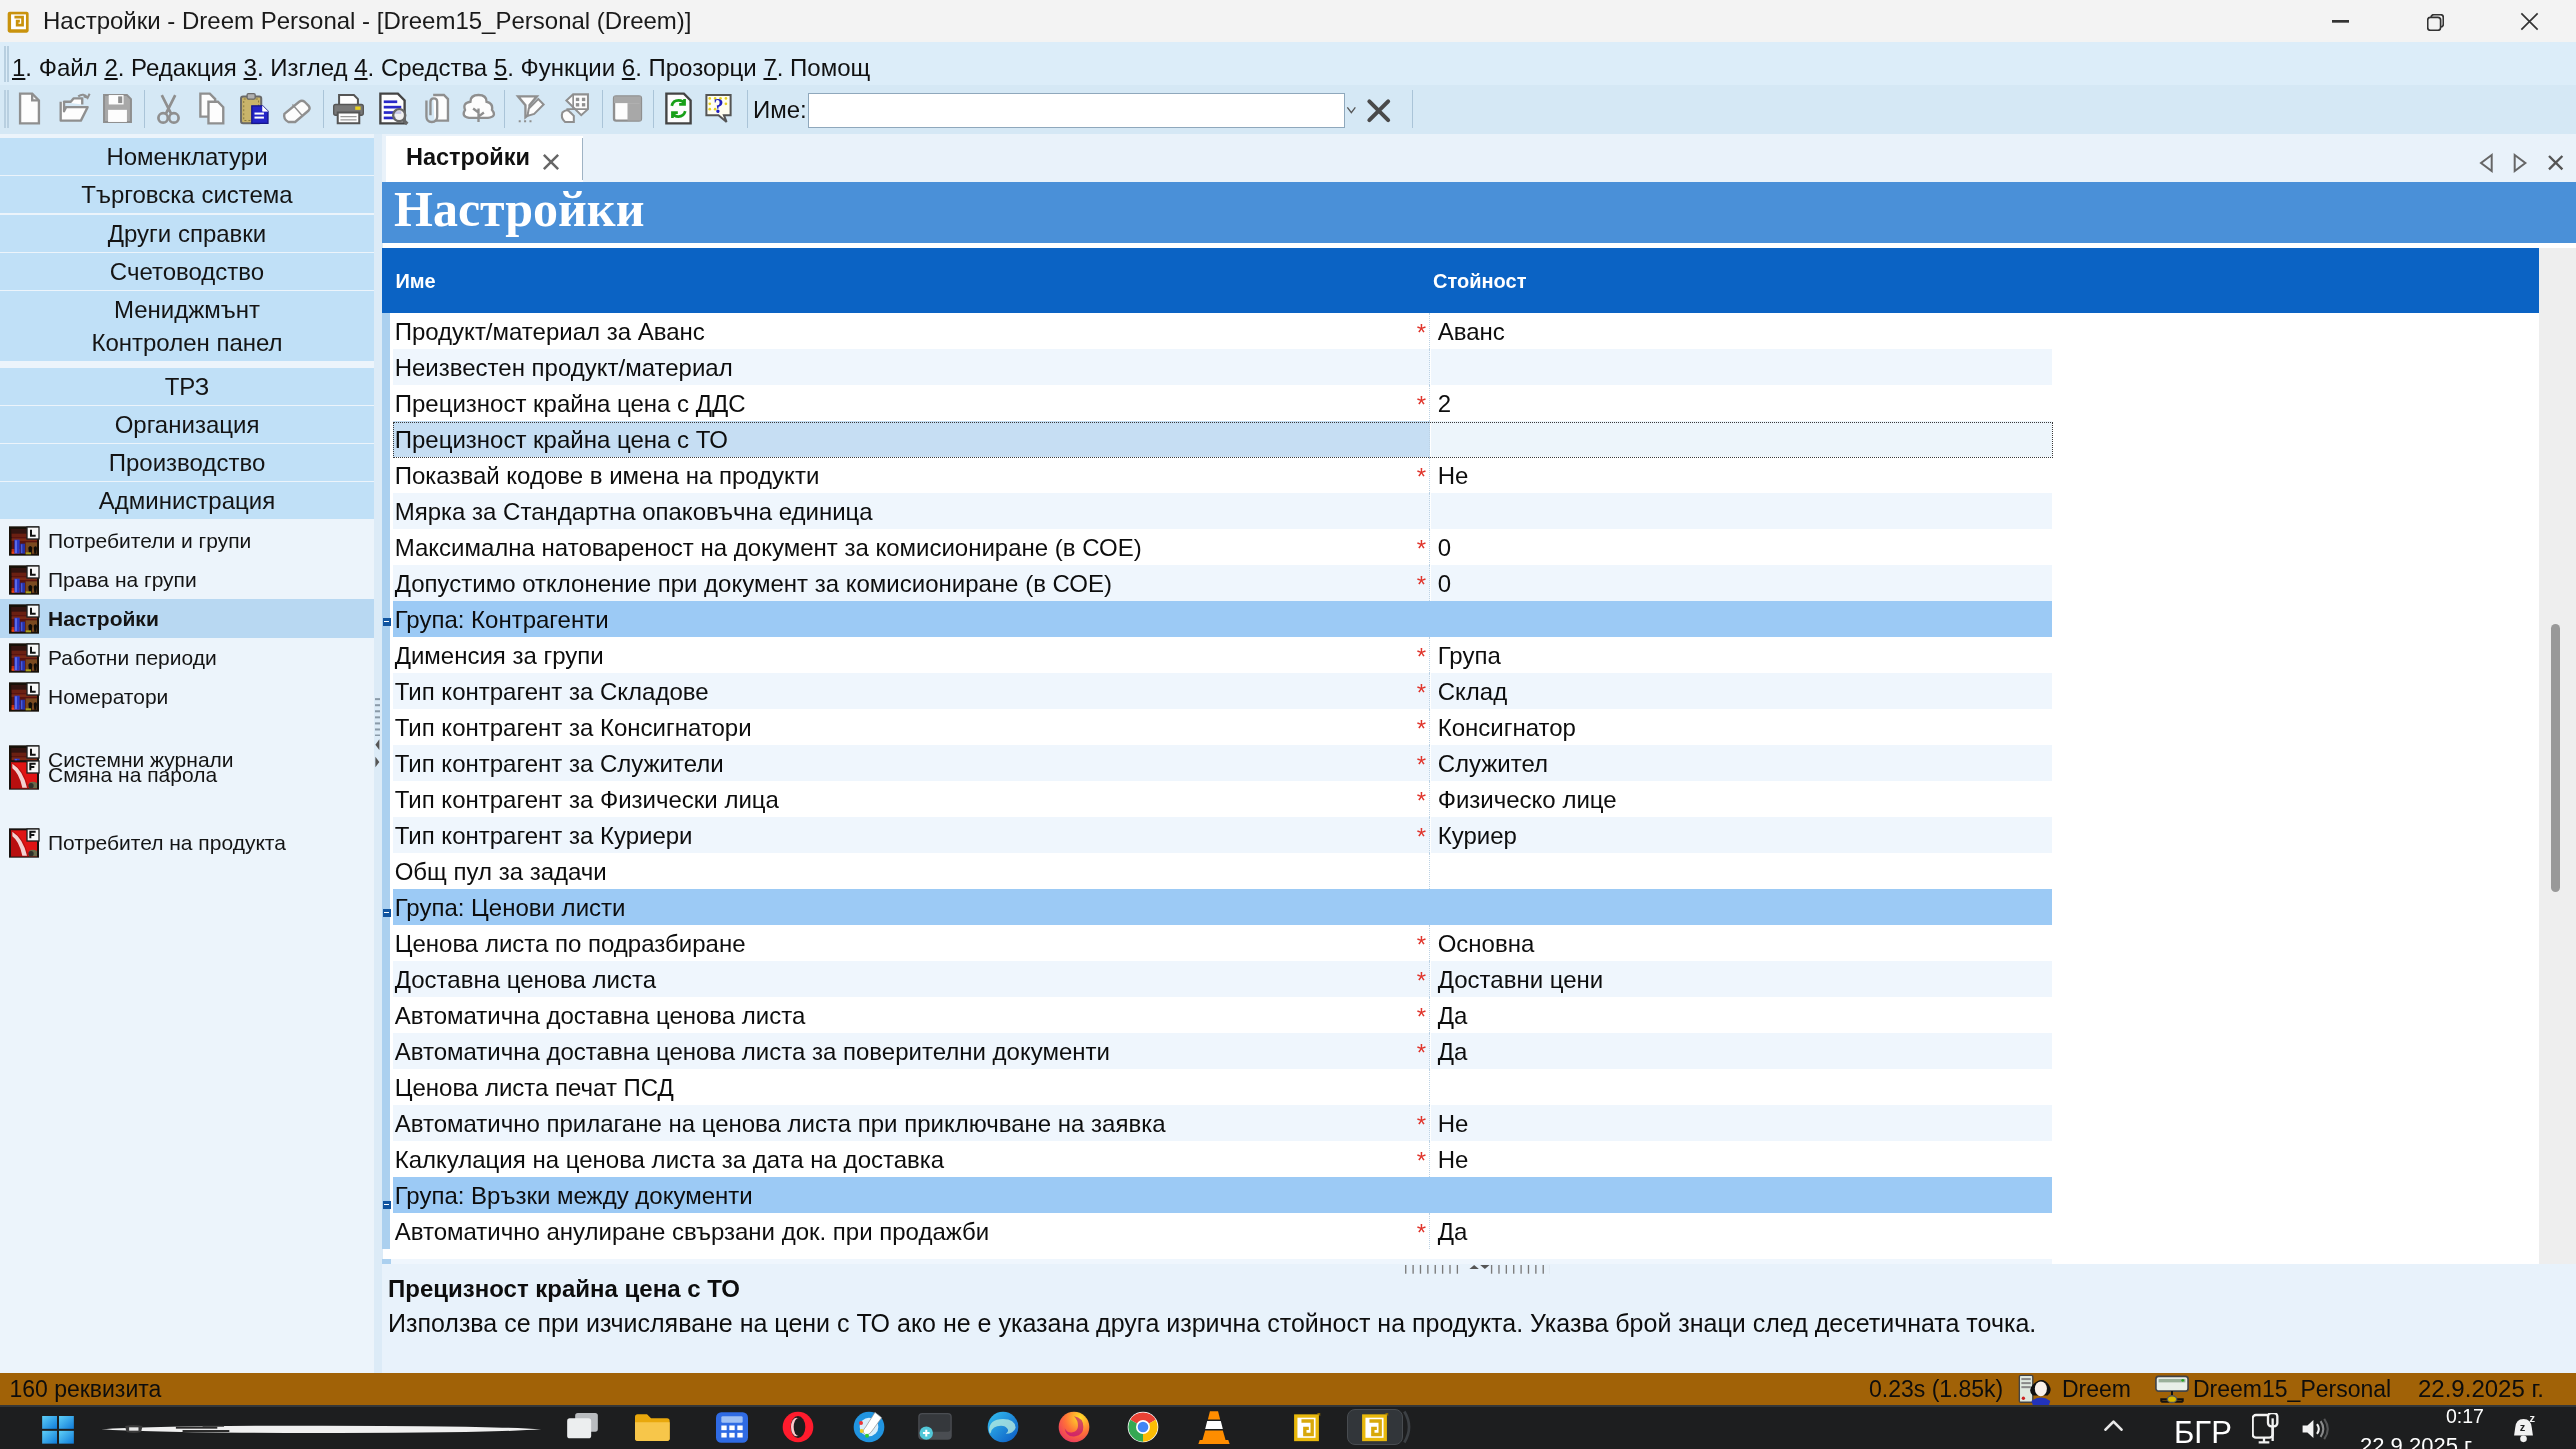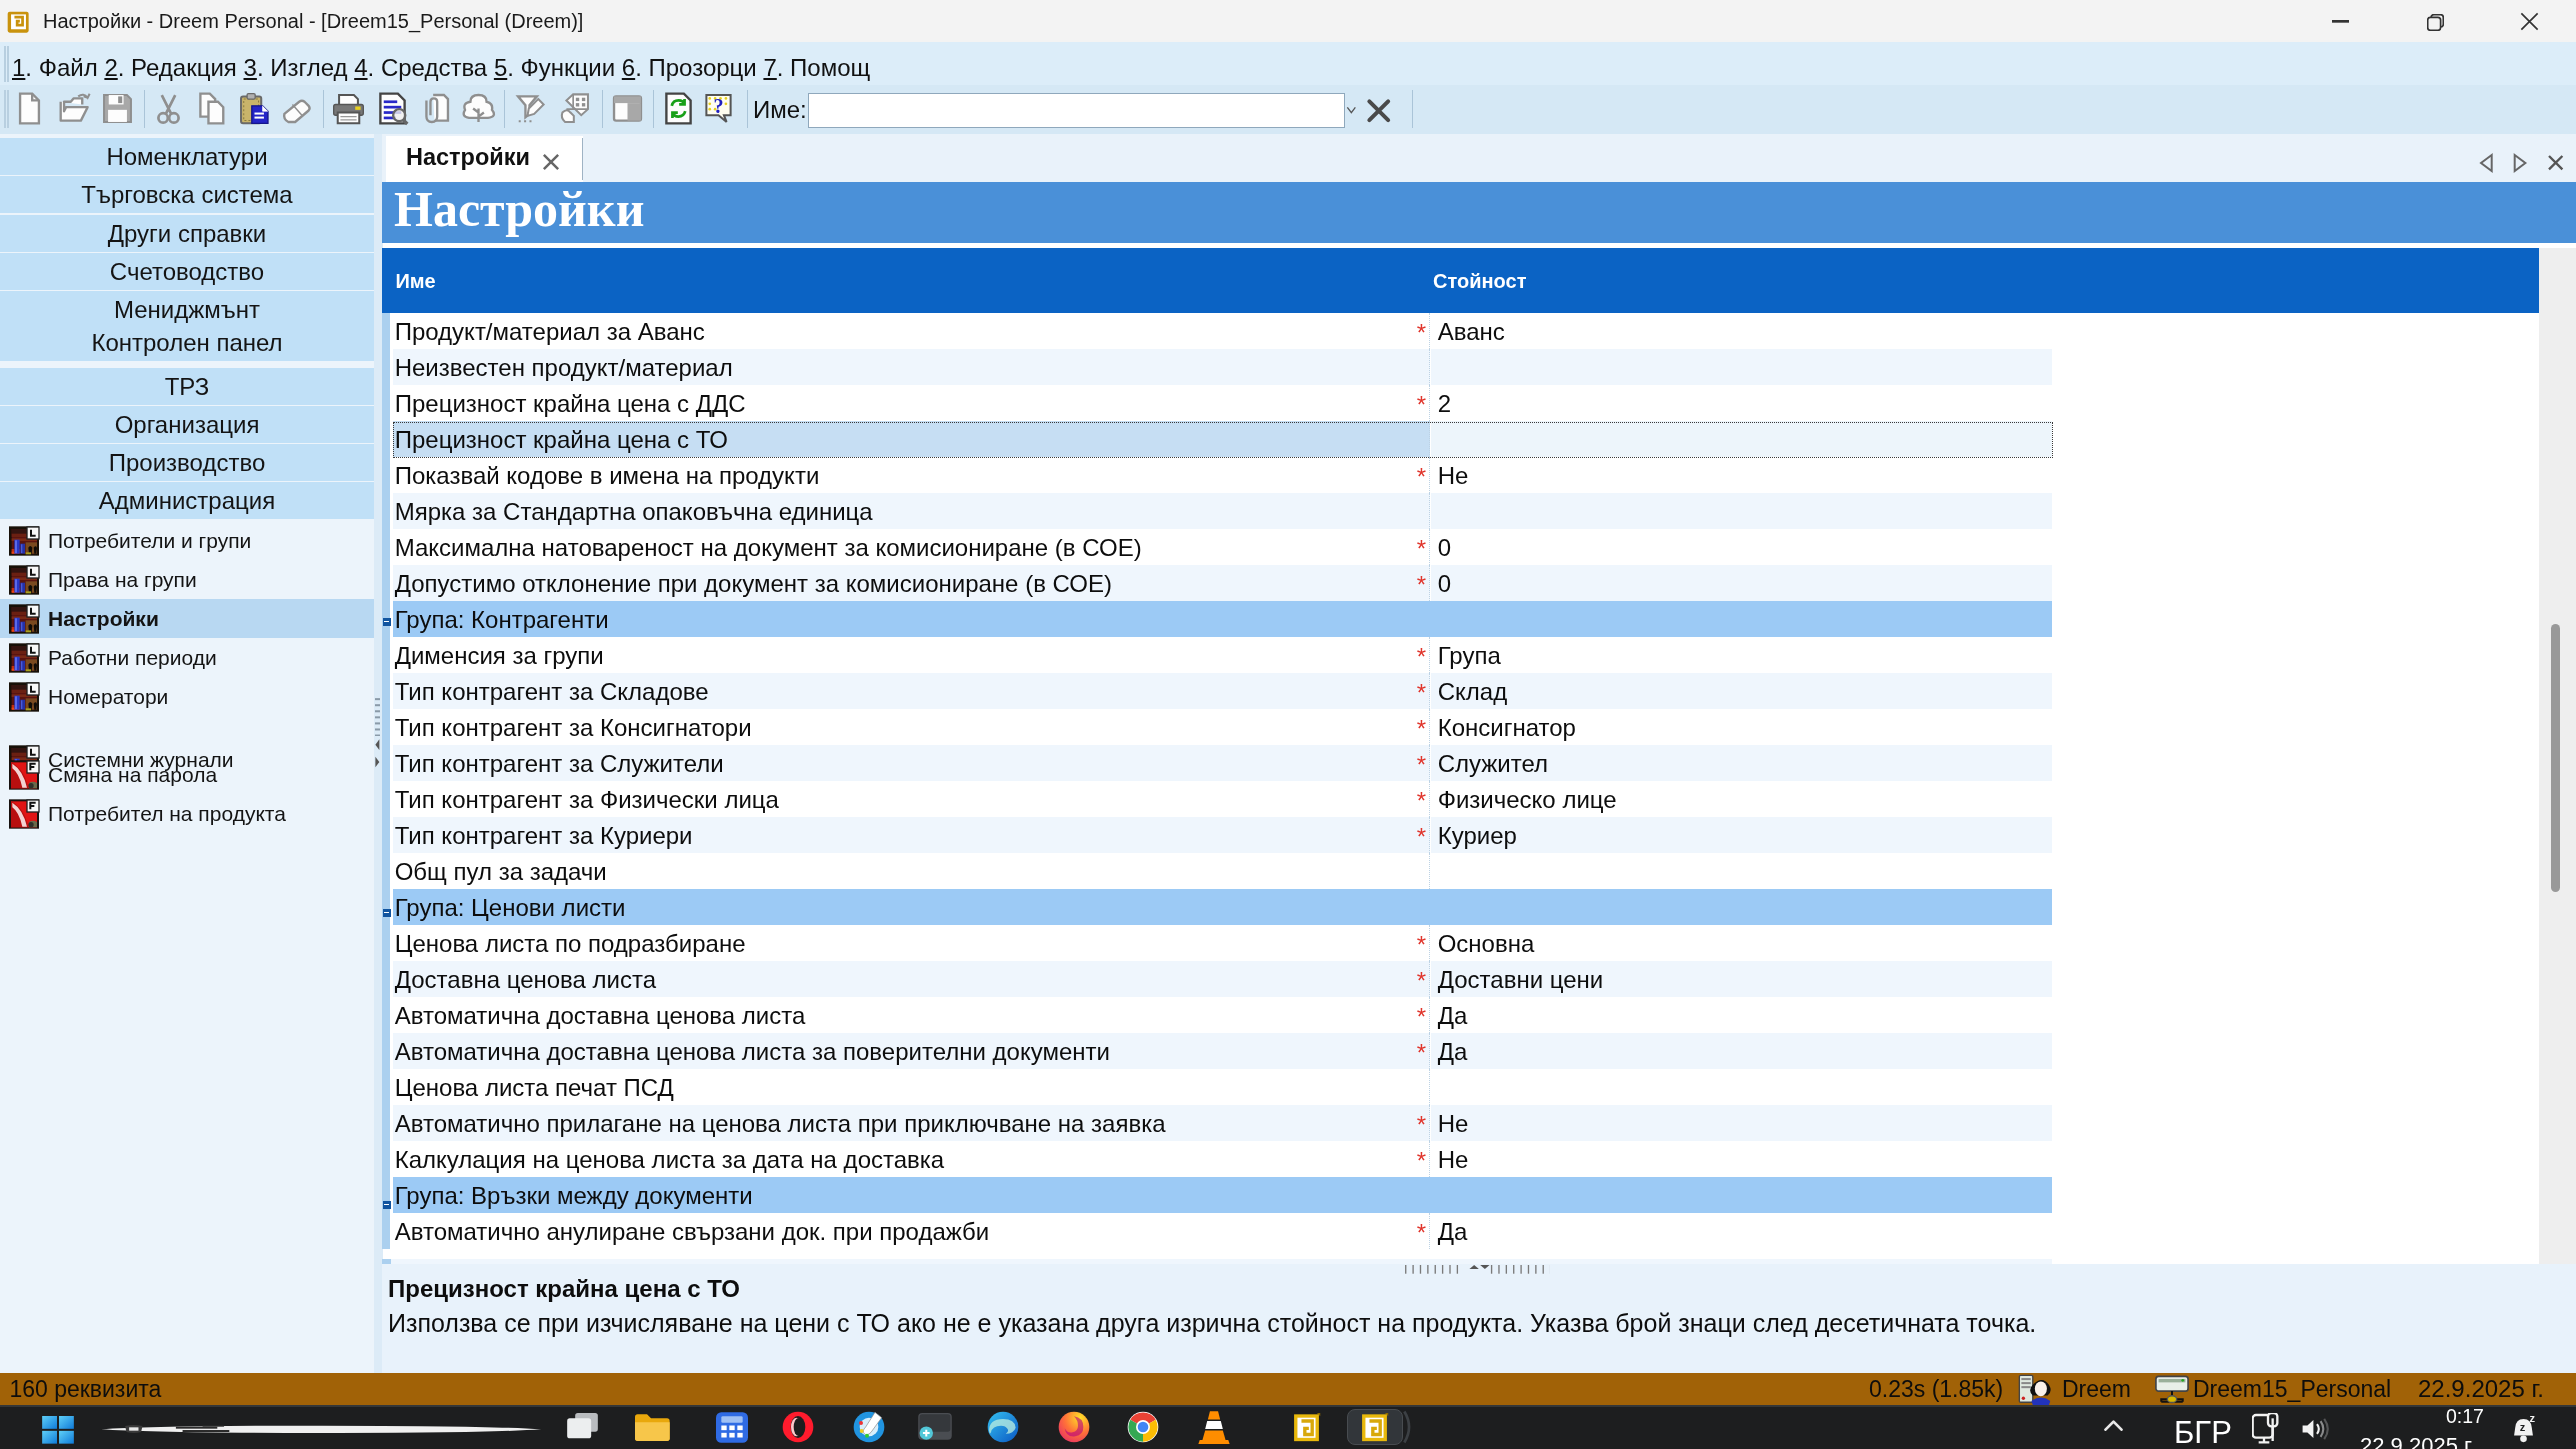--- a/index.html
+++ b/index.html
@@ -2,21 +2,21 @@
 <html style="font-size:10.7px"><head>
 <meta charset="utf-8">
 <style>
 * { margin:0; padding:0; box-sizing:border-box; }
 html,body { width:2576px; height:1449px; overflow:hidden; background:#fff; font-family:"Liberation Sans", sans-serif; }
 .abs { position:absolute; }
 #stage { position:relative; width:2576px; height:1449px; }
 
 
 #titlebar { left:0; top:0; width:2576px; height:42px; background:#f3f3f3; }
-#titletext { left:43px; top:0; height:42px; line-height:42px; font-size:20px; color:#1a1a1a; }
+#titletext { left:43px; top:0; height:42px; line-height:42px; font-size:24px; color:#1a1a1a; }
 #menubar { left:0; top:42px; width:2576px; height:43px; background:#dcedf9; }
 #menutext { left:12px; top:42px; height:43px; line-height:51px; font-size:24px; color:#111; }
 #toolbar { left:0; top:85px; width:2576px; height:49px; background:#d5e8f5; }
 .tsep { top:90px; width:1.3px; height:38px; background:#aac4d8; }
 #imelabel { top:85px; height:49px; line-height:50px; font-size:24px; color:#111; }
 #imeinput { left:808px; top:93px; width:537px; height:35px; background:#fff; border:0.7px solid #8fa8bc; }
 
 
 #sidebar { left:0; top:134px; width:374px; height:1239px; background:#ecf4fb; }
 .shead { left:0; width:374px; height:37px; background:#c0e0f7; text-align:center; font-size:24px; line-height:38px; color:#141414; position:absolute; }
@@ -350,21 +350,21 @@
 <rect x="3" y="5" width="39" height="39" fill="#e01414"></rect>
 <path d="M3 5 q20 10 26 39 h-26 z" fill="#b80f0f"></path>
 <path d="M5 7 q16 10 22 36 h-7 q-5-22-15-29 z" fill="#f8e8e8" fill-opacity="0.9"></path>
 <path d="M30 36 q6-4 12 0 l0 8 h-12 z" fill="#6a6a4a"></path>
 <circle cx="33" cy="40" r="4" fill="#30302a"></circle>
 <rect x="27" y="3" width="18" height="18" fill="#f8f8f8" stroke="#222" stroke-width="2"></rect>
 <path d="M32 17 v-10 h8 m-8 5 h6" stroke="#111" stroke-width="3" fill="none"></path>
 </svg>
         <span class="lbl">Смяна на парола</span>
       </div>
-<div class="sitem" style="top:794px;">
+<div class="sitem" style="top:823px;">
         <svg width="32" height="32" viewBox="0 0 48 48">
 <rect x="0" y="2" width="45" height="44" fill="#181210"></rect>
 <rect x="3" y="5" width="39" height="39" fill="#e01414"></rect>
 <path d="M3 5 q20 10 26 39 h-26 z" fill="#b80f0f"></path>
 <path d="M5 7 q16 10 22 36 h-7 q-5-22-15-29 z" fill="#f8e8e8" fill-opacity="0.9"></path>
 <path d="M30 36 q6-4 12 0 l0 8 h-12 z" fill="#6a6a4a"></path>
 <circle cx="33" cy="40" r="4" fill="#30302a"></circle>
 <rect x="27" y="3" width="18" height="18" fill="#f8f8f8" stroke="#222" stroke-width="2"></rect>
 <path d="M32 17 v-10 h8 m-8 5 h6" stroke="#111" stroke-width="3" fill="none"></path>
 </svg>

